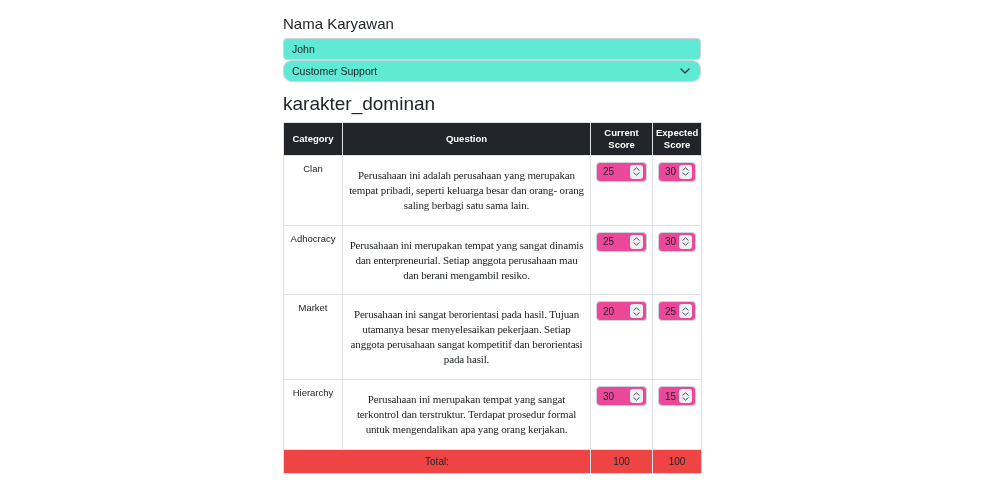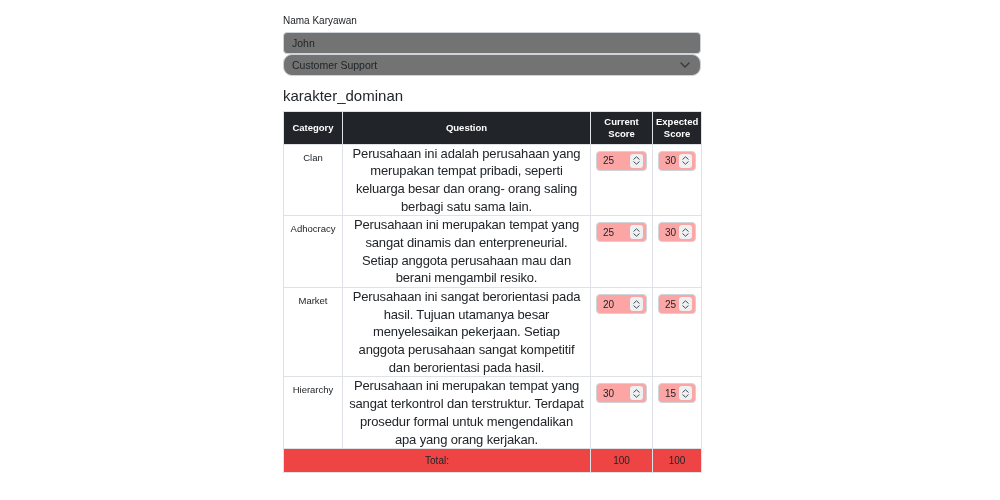--- a/index.html
+++ b/index.html
@@ -1,42 +1,42 @@
 <!DOCTYPE html>
 <html><head>
 <meta charset="utf-8">
 <style>
   * { margin:0; padding:0; box-sizing:border-box; }
   html,body { width:1000px; height:500px; background:#ffffff;
     font-family:"Liberation Sans", sans-serif; color:#212529; overflow:hidden; }
   .container { width:418px; margin-left:283px; }
   .page-title { margin-top:37px; font-size:16px; font-weight:500;
     text-align:center; letter-spacing:.2px; color:#212529; }
-  .form-label { display:block; font-size:10px; color:#212529; }
+  .form-label { display:block; font-size:15px; color:#212529; }
   .label-name { margin:15px 0 6px; }
   .label-dept { margin:9px 0 6px; }
-  .text-input, .select-box { width:100%; height:22px; background:#737373;
+  .text-input, .select-box { width:100%; height:22px; background:#5eead4;
     border:1px solid #ced4da; border-radius:4px; font-size:10.5px;
     color:#212529; display:flex; align-items:center; padding:0 8px; }
   .select-box { justify-content:space-between; position:relative; cursor:default;border-radius:9px; }
   .select-box .chev { display:flex; align-items:center; margin-right:2px; }
-  .section-heading { margin:11px 0 7px; font-size:15px; font-weight:500; color:#212529; }
+  .section-heading { margin:11px 0 7px; font-size:19px; font-weight:500; color:#212529; }
   table.ocai { width:418px; border-collapse:collapse; table-layout:fixed; }
   table.ocai th, table.ocai td { border:1px solid #dee2e6; }
   table.ocai thead th { background:#212529; color:#ffffff; font-size:9.5px;
     font-weight:700; text-align:center; vertical-align:middle;
     padding:4px 3px; line-height:1.25; height:30px; }
   col.c-cat { width:59px; } col.c-q { width:248px; }
   col.c-cur { width:62px; } col.c-exp { width:49px; }
   td.cat-cell { font-size:9.5px; text-align:center; vertical-align:top;
     padding:7px 2px 20px; color:#212529; }
-  td.q-cell { font-size:13px; letter-spacing:-.15px; line-height:1.36;
-    text-align:center; vertical-align:top; padding:0 6px; color:#212529; }
+  td.q-cell { font-size:11px; letter-spacing:-.15px; line-height:1.36;
+    text-align:center; vertical-align:top; padding:12px 6px; color:#212529;font-family:Liberation Serif, serif; }
   td.score-cell { vertical-align:top; padding:6px 5px; }
-  .num-input { width:100%; height:20px; background:#fca5a5; border:1px solid #ced4da;
+  .num-input { width:100%; height:20px; background:#ec4899; border:1px solid #ced4da;
     border-radius:4px; display:flex; align-items:center;
     justify-content:space-between; padding:0 3px 0 6px; }
   .num-val { font-size:10px; color:#212529; }
   .spin { width:13px; height:14px; background:#eef0f2; border-radius:3px;
     display:flex; flex-direction:column; align-items:center;
     justify-content:center; gap:1px; cursor:pointer; }
   tr.total-row td { background:#ef4444; font-size:10px; font-weight:400;
     text-align:center; padding:6px 4px; color:#212529; }
 </style>
 </head>

